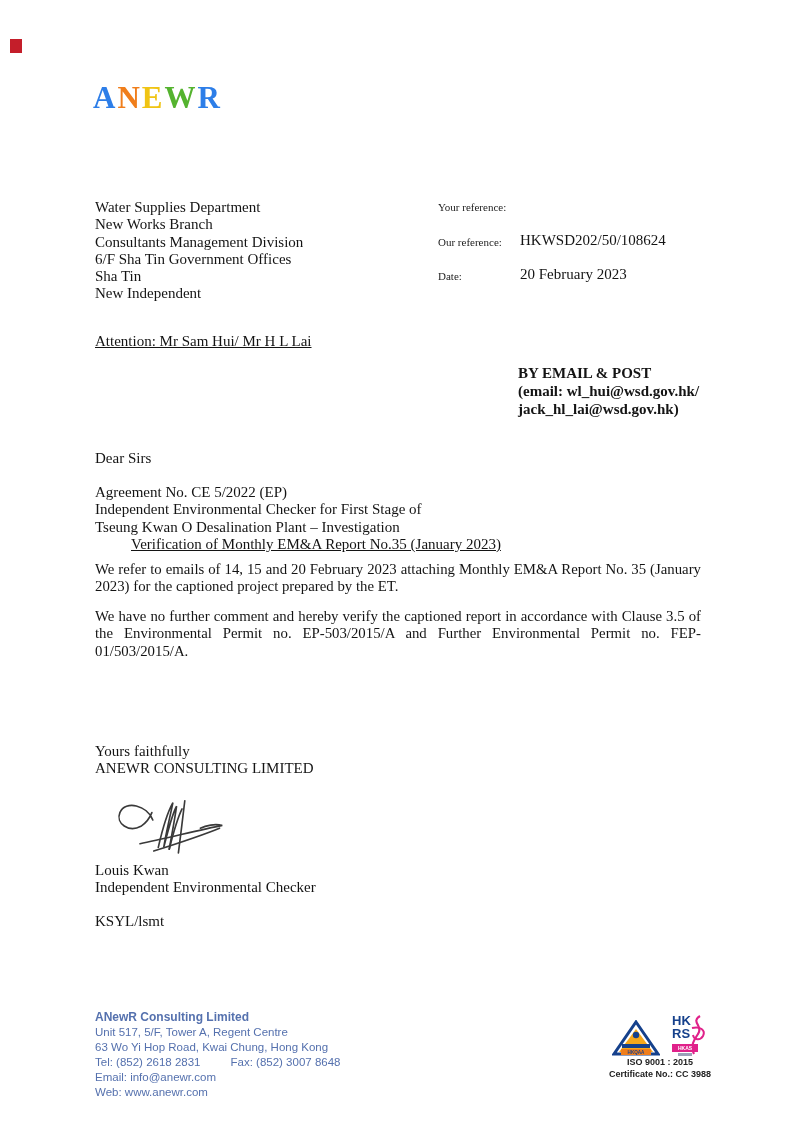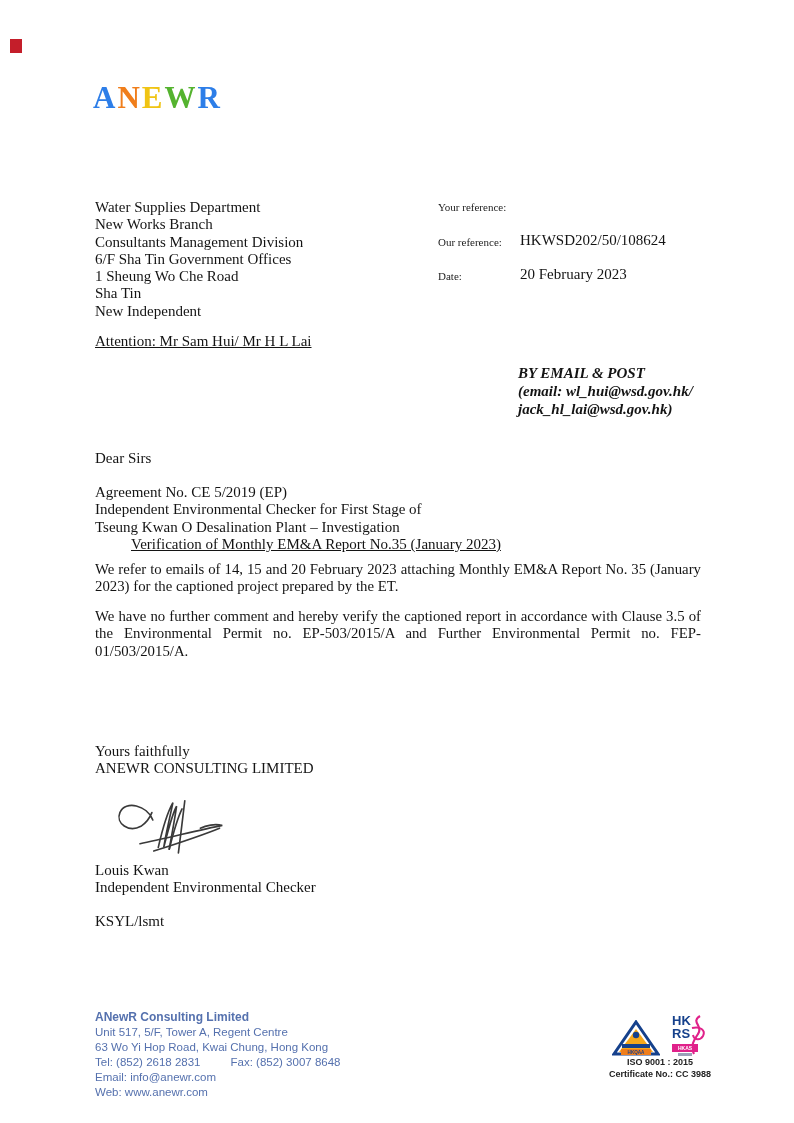--- a/index.html
+++ b/index.html
@@ -7,21 +7,21 @@
     position:relative; width:794px; height:1123px; margin:0 auto;
     background:#ffffff; font-family:"Liberation Serif", serif; color:#141414;
     overflow:hidden;
   }
   .abs { position:absolute; }
   .logo { font-weight:bold; font-size:31px; letter-spacing:2px; line-height:1; }
   .addr-line, .body-text { font-size:15px; line-height:17.3px; }
   .ref-label { font-size:11px; color:#222; }
   .ref-value { font-size:15px; }
   .attention { font-size:15px; text-decoration:underline; }
-  .delivery { font-size:15px; font-weight:bold; line-height:18px;font-style:italic; }
+  .delivery { font-size:15px; font-weight:bold; line-height:18px; }
   .subject-line { font-size:15px; line-height:17.3px; }
   .subject-underlined { text-decoration:underline;margin-left:36px; }
   .para { width:606px; font-size:14.8px; line-height:17.4px; text-align:justify; }
   .closing-line { font-size:15px; line-height:17.3px; }
   .sig-name { font-size:15px; line-height:17.3px; }
   .initials { font-size:15px; }
   .footer { font-family:"Liberation Sans", sans-serif; font-size:11.5px; line-height:15px; }
   .footer .company { font-weight:bold; font-size:12px; }
   .footer .faxgap { margin-left:30px; }
   .cert-text { font-family:"Liberation Sans", sans-serif; font-size:9px; font-weight:bold;
@@ -38,21 +38,20 @@
 
   <div class="abs logo" style="left:93px; top:82px;">
     <span style="color: rgb(45, 126, 232);">A</span><span style="color: rgb(240, 126, 27);">N</span><span style="color: rgb(240, 196, 20);">E</span><span style="color: rgb(85, 179, 47);">W</span><span style="color: rgb(45, 126, 232);">R</span>
   </div>
 
   <div class="abs" style="left:95px; top:199px;">
     <div class="addr-line">Water Supplies Department</div>
     <div class="addr-line">New Works Branch</div>
     <div class="addr-line">Consultants Management Division</div>
     <div class="addr-line">6/F Sha Tin Government Offices</div>
-    <div class="addr-line">1 Sheung Wo Che Road</div>
     <div class="addr-line">Sha Tin</div>
     <div class="addr-line">New Independent</div>
   </div>
 
   <div class="abs ref-label" style="left:438px; top:201px;">Your reference:</div>
   <div class="abs ref-value" style="left:520px; top:196px;"></div>
 
   <div class="abs ref-label" style="left:438px; top:236px;">Our reference:</div>
   <div class="abs ref-value" style="left:520px; top:232px;">HKWSD202/50/108624</div>
 
@@ -63,21 +62,21 @@
 
   <div class="abs delivery" style="left:518px; top:364px;">
     <div>BY EMAIL &amp; POST</div>
     <div>(email: wl_hui@wsd.gov.hk/</div>
     <div>jack_hl_lai@wsd.gov.hk)</div>
   </div>
 
   <div class="abs body-text" style="left:95px; top:450px;">Dear Sirs</div>
 
   <div class="abs" style="left:95px; top:484px;">
-    <div class="subject-line">Agreement No. CE 5/2019 (EP)</div>
+    <div class="subject-line">Agreement No. CE 5/2022 (EP)</div>
     <div class="subject-line">Independent Environmental Checker for First Stage of</div>
     <div class="subject-line">Tseung Kwan O Desalination Plant – Investigation</div>
     <div class="subject-line subject-underlined">Verification of Monthly EM&amp;A Report No.35 (January 2023)</div>
   </div>
 
   <div class="abs para" style="left:95px; top:561px;">We refer to emails of 14, 15 and 20 February 2023 attaching Monthly EM&amp;A Report No. 35 (January 2023) for the captioned project prepared by the ET.</div>
   <div class="abs para" style="left:95px; top:608px;">We have no further comment and hereby verify the captioned report in accordance with Clause 3.5 of the Environmental Permit no. EP-503/2015/A and Further Environmental Permit no. FEP-01/503/2015/A.</div>
 
   <div class="abs" style="left:95px; top:743px;">
     <div class="closing-line">Yours faithfully</div>

